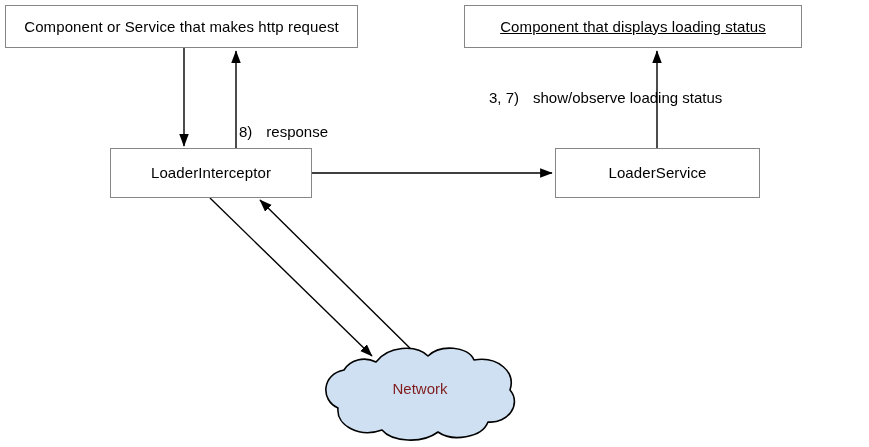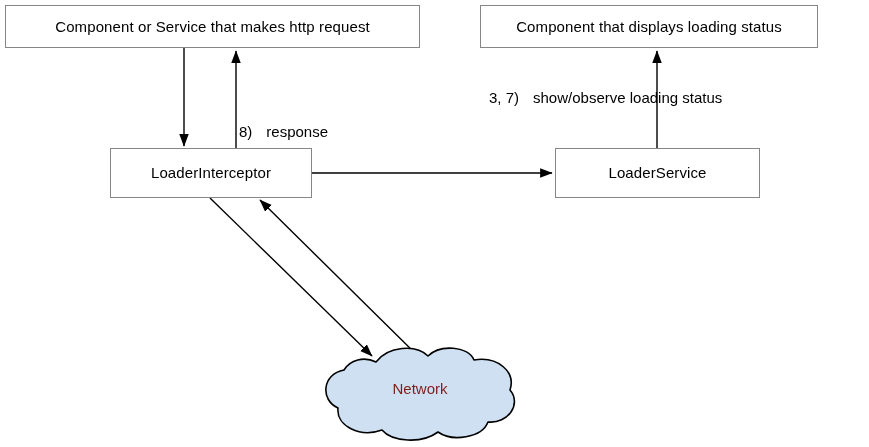--- a/index.html
+++ b/index.html
@@ -31,28 +31,29 @@
   .node-label {
     font-size: 15px;
     line-height: 18px;
     color: #000000;
     letter-spacing: 0.1px;
     white-space: nowrap;
   }
   #box-http-component {
     left: 5px;
     top: 5px;
-    width: 415px;
+    width: 353px;
     height: 43px;
   }
   #box-loading-component {
-    left: 480px;
+    left: 464px;
     top: 5px;
     width: 338px;
     height: 43px;
+    text-decoration: underline;
   }
   #box-loader-interceptor {
     left: 110px;
     top: 148px;
     width: 202px;
     height: 50px;
   }
   #box-loader-service {
     left: 555px;
     top: 148px;

